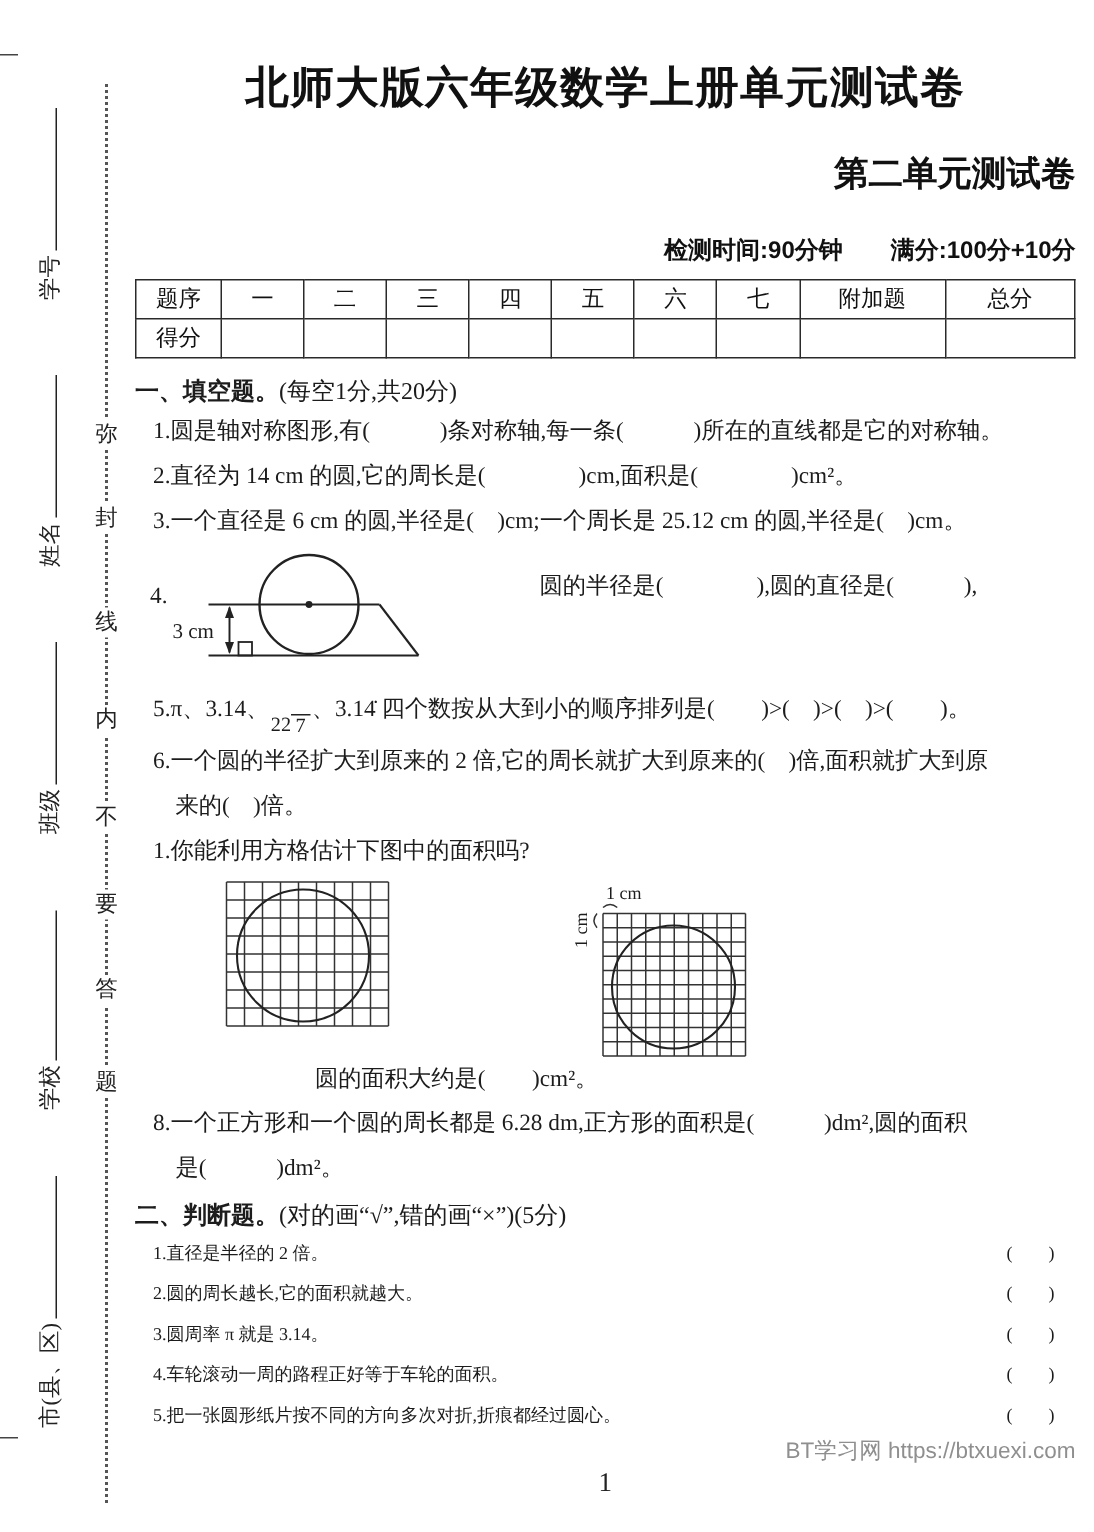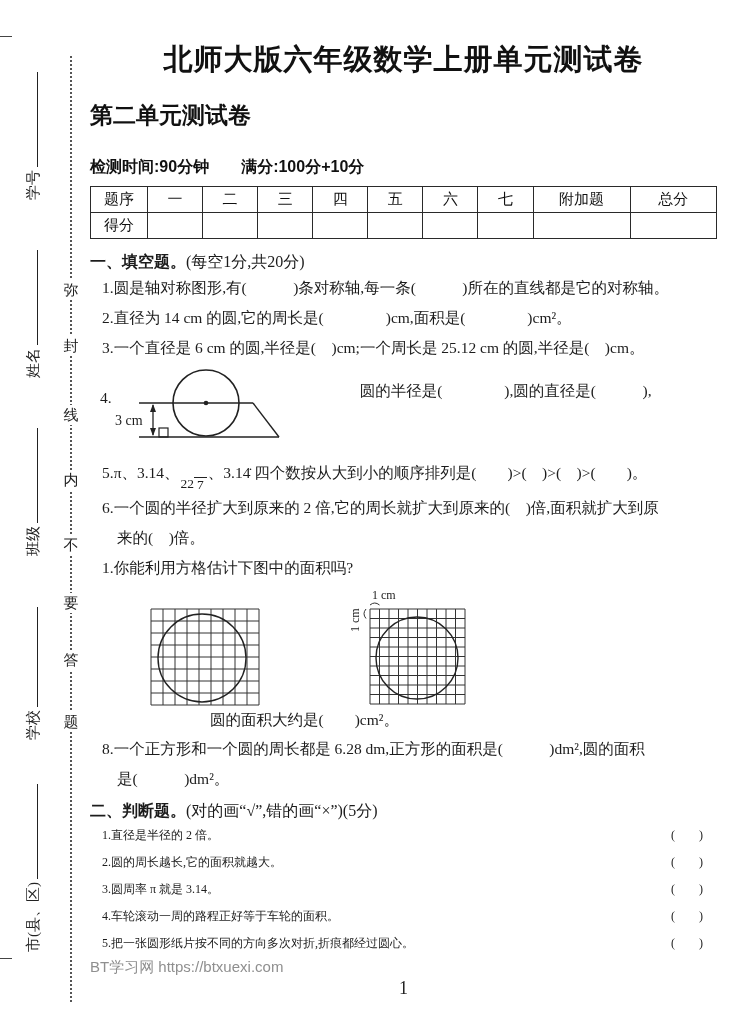--- a/index.html
+++ b/index.html
@@ -12,44 +12,44 @@
   .w95{width:95px}.w100{width:100px}
   .seal-line{position:absolute;left:70px;top:56px;height:946px;border-left:2px dotted #555;}
   .seal-char{position:absolute;left:60px;width:22px;text-align:center;font-size:15px;
              color:#222;background:#fff;line-height:20px;}
   .corner-tick{position:absolute;left:0;width:12px;border-top:1.5px solid #444;}
   
   .main{position:absolute;left:90px;top:42px;width:627px;}
   .title{font-family:"Liberation Sans","DejaVu Sans",sans-serif;font-weight:bold;
          font-size:29px;text-align:center;line-height:34px;letter-spacing:1px;color:#111;}
   .subtitle{font-family:Liberation Sans, sans-serif;font-weight:bold;
-            font-size:23px;text-align:left;margin-top:24px;color:#111;}
+            font-size:23px;text-align:right;margin-top:24px;color:#111;}
   .exam-info{font-family:"Liberation Sans","DejaVu Sans",sans-serif;font-weight:bold;
-             font-size:16px;text-align:left;margin-top:26px;color:#111;}
+             font-size:16px;text-align:right;margin-top:26px;color:#111;}
   table.score{width:100%;border-collapse:collapse;margin-top:8px;
               font-family:"Liberation Sans","DejaVu Sans",sans-serif;font-size:15px;}
   table.score td{border:1.5px solid #2a2a2a;height:25px;text-align:center;padding:0;color:#111;}
   
   .sec{margin-top:12px;font-size:16px;line-height:22px;}
   .sec b{font-family:"Liberation Sans","DejaVu Sans",sans-serif;}
   .q{font-size:15.5px;line-height:30px;margin:0;padding-left:12px;}
   .indent2{padding-left:27px;}
   .q4row{display:flex;align-items:flex-start;padding-left:10px;margin-top:2px;}
   .q4row .qnum{font-size:15.5px;margin-top:24px;}
   .q4lines{margin-left:78px;margin-top:8px;font-size:15.5px;line-height:36px;}
   .q5line{font-size:15.5px;line-height:40px;padding-left:12px;}
   .frac{display:inline-flex;text-align:center;vertical-align:-10px;
         line-height:1.1;font-size:13.5px;margin:0 1px;}
   .frac .den{border-top:1.3px solid #222;padding:0 3px;}
-  .grids{display:flex;align-items:flex-end;margin-left:60px;gap:88px;margin-top:4px;}
+  .grids{display:flex;margin-left:60px;gap:120px;margin-top:4px;}
   .captions{display:flex;font-size:15.5px;line-height:28px;padding-left:24px;}
   .captions .cap2{margin-left:96px;}
   .judge{display:flex;justify-content:space-between;font-size:12px;line-height:27px;
          padding-left:12px;padding-right:14px;}
-  .watermark{text-align:left;font-family:"Liberation Sans","DejaVu Sans",sans-serif;
+  .watermark{text-align:right;font-family:"Liberation Sans","DejaVu Sans",sans-serif;
              font-size:15px;color:#8f8f8f;margin-top:1px;}
   .pagenum{text-align:center;font-size:18px;margin-top:1px;color:#222;}
   svg text{font-family:"Liberation Serif","DejaVu Serif",serif;}
 </style>
 </head>
 <body>
 
 <div class="page">
 
   <div class="corner-tick" style="top:36px;"></div>

